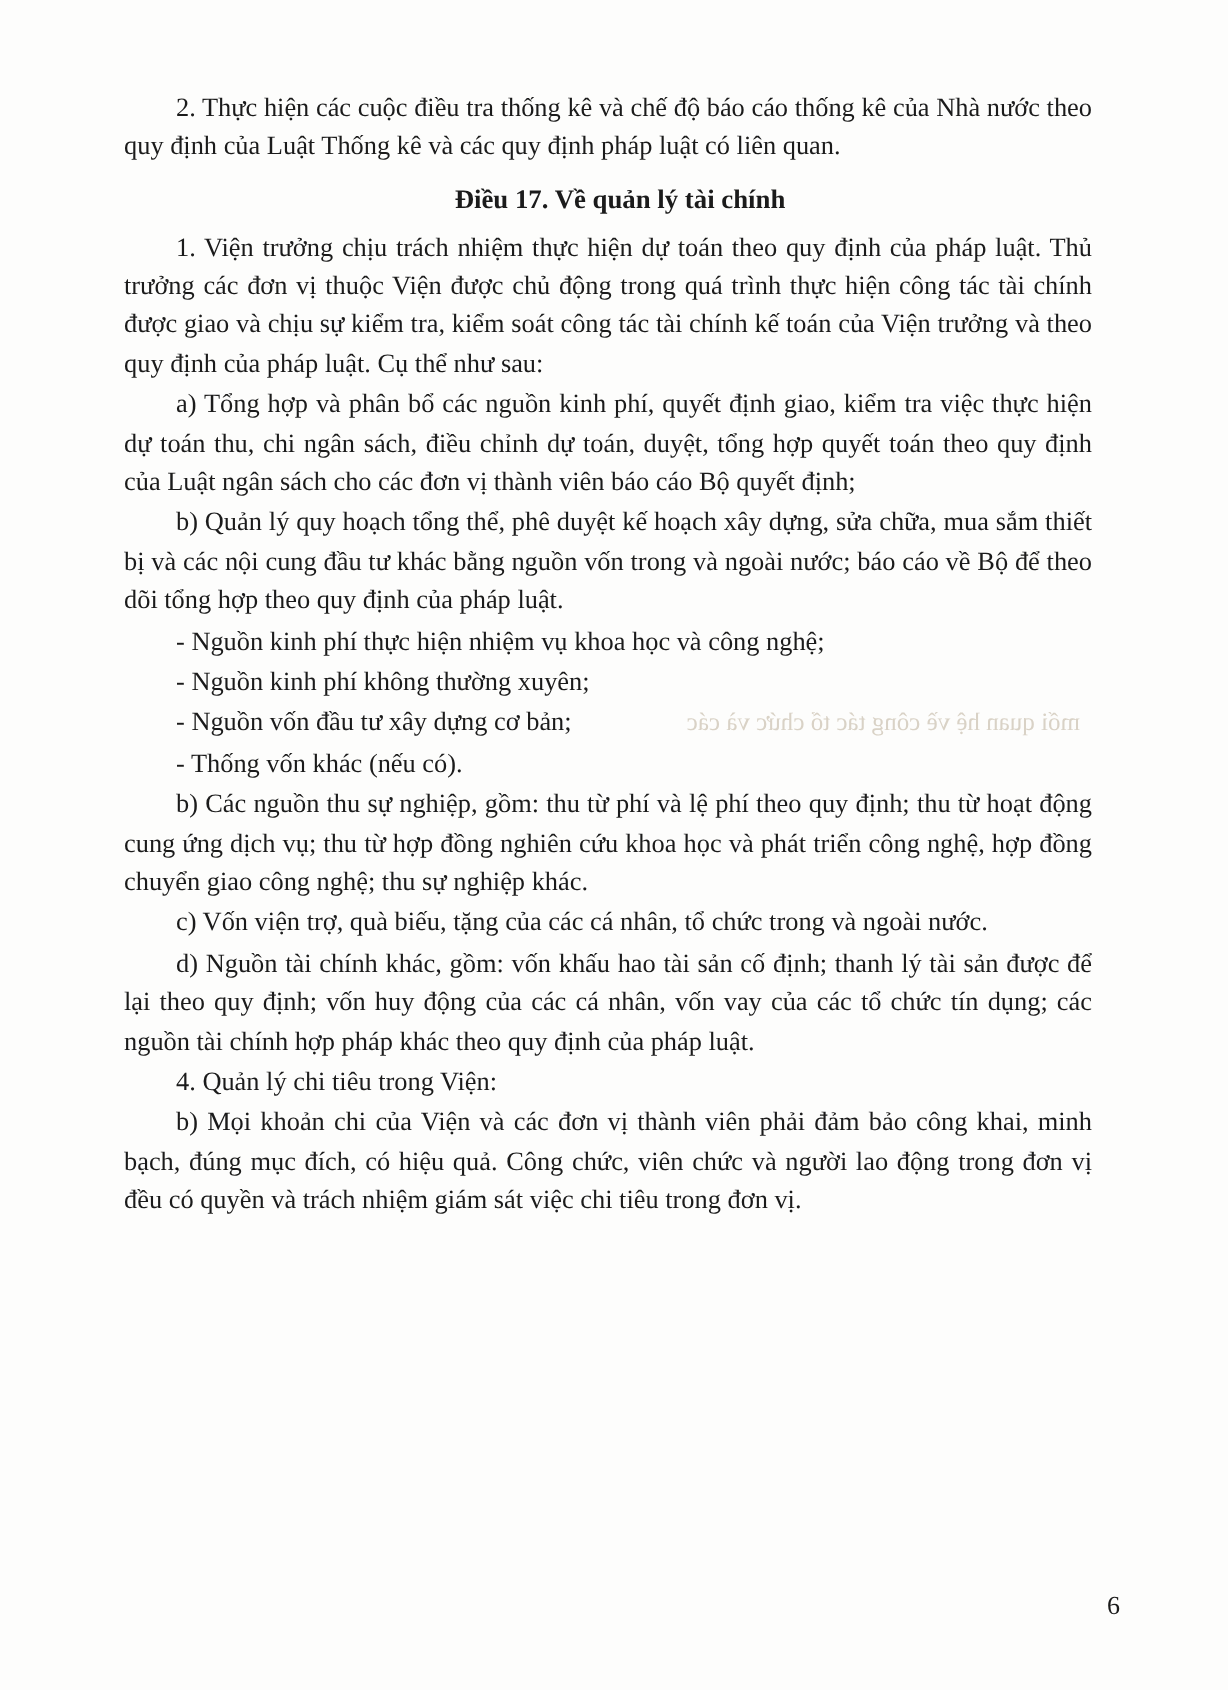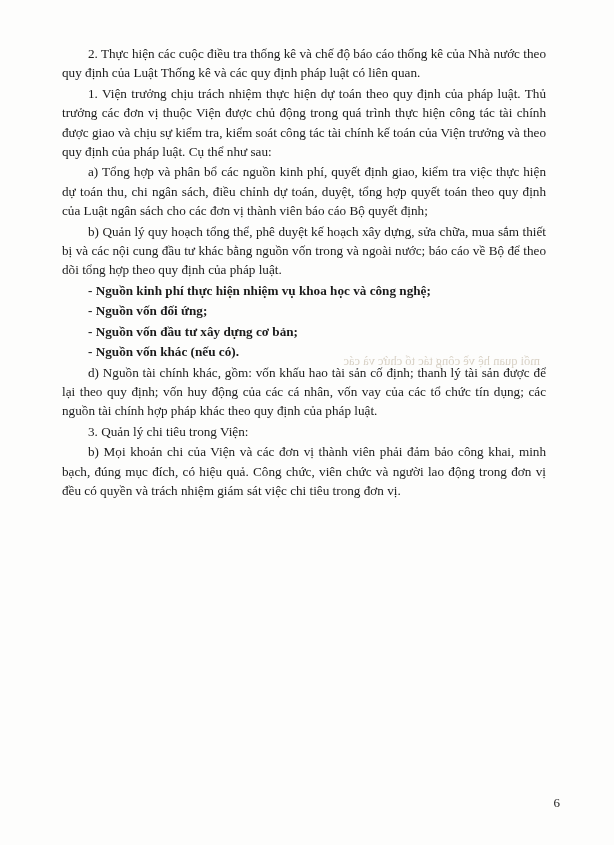--- a/index.html
+++ b/index.html
@@ -26,21 +26,20 @@
     line-height: 1.47;
     text-align: justify;
     text-justify: inter-word;
   }
   .para {
     margin: 0 12px 1px 0;
     text-indent: 26px;
   }
   .para.dash {
     text-indent: 26px;
-    font-weight: bold;
   }
   .heading {
     margin: 7px 0 4px 0;
     text-align: center;
     font-weight: bold;
     font-size: 13.4px;
     text-indent: 0;
   }
   .page-number {
     position: absolute;
@@ -67,29 +66,32 @@
 <body>
 
 <div class="page">
 
   <div class="bleed">mối quan hệ về công tác tổ chức và các</div>
 
   <div class="doc-body">
 
     <p class="para">2. Thực hiện các cuộc điều tra thống kê và chế độ báo cáo thống kê của Nhà nước theo quy định của Luật Thống kê và các quy định pháp luật có liên quan.</p>
 
+    <p class="heading">Điều 17. Về quản lý tài chính</p>
 
     <p class="para">1. Viện trưởng chịu trách nhiệm thực hiện dự toán theo quy định của pháp luật. Thủ trưởng các đơn vị thuộc Viện được chủ động trong quá trình thực hiện công tác tài chính được giao và chịu sự kiểm tra, kiểm soát công tác tài chính kế toán của Viện trưởng và theo quy định của pháp luật. Cụ thể như sau:</p>
     <p class="para">a) Tổng hợp và phân bổ các nguồn kinh phí, quyết định giao, kiểm tra việc thực hiện dự toán thu, chi ngân sách, điều chỉnh dự toán, duyệt, tổng hợp quyết toán theo quy định của Luật ngân sách cho các đơn vị thành viên báo cáo Bộ quyết định;</p>
     <p class="para">b) Quản lý quy hoạch tổng thể, phê duyệt kế hoạch xây dựng, sửa chữa, mua sắm thiết bị và các nội cung đầu tư khác bằng nguồn vốn trong và ngoài nước; báo cáo về Bộ để theo dõi tổng hợp theo quy định của pháp luật.</p>
     <p class="para dash">- Nguồn kinh phí thực hiện nhiệm vụ khoa học và công nghệ;</p>
-    <p class="para dash">- Nguồn vốn đối ứng;</p>
+    <p class="para dash">- Nguồn kinh phí không thường xuyên;</p>
     <p class="para dash">- Nguồn vốn đầu tư xây dựng cơ bản;</p>
-    <p class="para dash">- Nguồn vốn khác (nếu có).</p>
+    <p class="para dash">- Thống vốn khác (nếu có).</p>
+    <p class="para">b) Các nguồn thu sự nghiệp, gồm: thu từ phí và lệ phí theo quy định; thu từ hoạt động cung ứng dịch vụ; thu từ hợp đồng nghiên cứu khoa học và phát triển công nghệ, hợp đồng chuyển giao công nghệ; thu sự nghiệp khác.</p>
+    <p class="para">c) Vốn viện trợ, quà biếu, tặng của các cá nhân, tổ chức trong và ngoài nước.</p>
     <p class="para">d) Nguồn tài chính khác, gồm: vốn khấu hao tài sản cố định; thanh lý tài sản được để lại theo quy định; vốn huy động của các cá nhân, vốn vay của các tổ chức tín dụng; các nguồn tài chính hợp pháp khác theo quy định của pháp luật.</p>
-    <p class="para">3. Quản lý chi tiêu trong Viện:</p>
+    <p class="para">4. Quản lý chi tiêu trong Viện:</p>
     <p class="para">b) Mọi khoản chi của Viện và các đơn vị thành viên phải đảm bảo công khai, minh bạch, đúng mục đích, có hiệu quả. Công chức, viên chức và người lao động trong đơn vị đều có quyền và trách nhiệm giám sát việc chi tiêu trong đơn vị.</p>
 
   </div>
 
   <div class="page-number">6</div>
 
 </div>
 
 </body></html>

